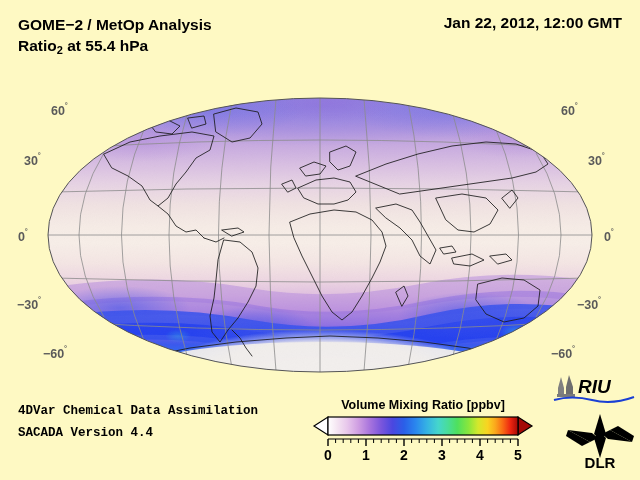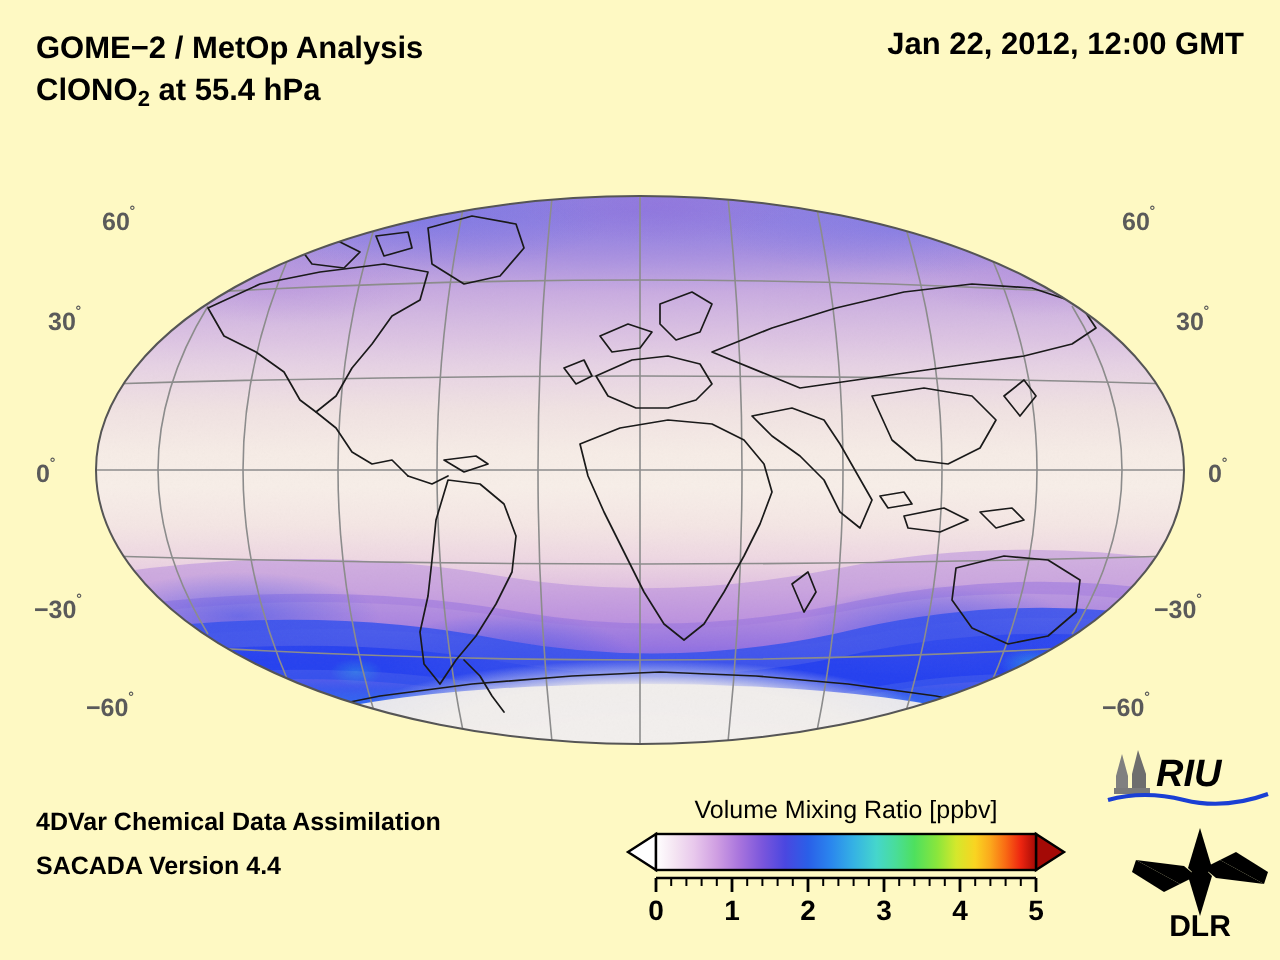--- a/index.html
+++ b/index.html
@@ -71,39 +71,40 @@
   .lat-label .deg {
     font-size: 9px;
     vertical-align: super;
   }
 
   
   #footer-text {
     position: absolute;
     left: 18px;
     top: 400px;
+    font-family: Liberation Mono, monospace;
   }
   .footer-line {
     font-size: 12.5px;
     font-weight: bold;
     color: #000000;
     line-height: 22px;
     white-space: nowrap;
   }
 
   
   #colorbar-block {
     position: absolute;
     left: 312px;
     top: 398px;
     width: 222px;
   }
   #colorbar-title {
     font-size: 12.5px;
-    font-weight: normal;
+    font-weight: bold;
     color: #000000;
     text-align: center;
     white-space: nowrap;
     margin-bottom: 3px;
   }
   #colorbar-svg-wrap {
     position: relative;
     width: 222px;
     height: 48px;
   }
@@ -124,21 +125,21 @@
     height: 60px;
   }
 </style>
 </head>
 <body>
 
 <div id="page">
 
   <div id="title-block">
     <div class="title-line">GOME−2 / MetOp Analysis</div>
-    <div class="title-line"><span>ClONO</span><sub>2</sub><span> at 55.4 hPa</span></div>
+    <div class="title-line"><span>Ratio</span><sub>2</sub><span> at 55.4 hPa</span></div>
   </div>
   <div id="timestamp">Jan 22, 2012, 12:00 GMT</div>
 
   <div id="map-area">
     <svg id="map-svg" width="640" height="300" viewBox="0 0 640 300">
       <defs>
         <clipPath id="globeClip">
           <ellipse cx="320" cy="155" rx="272" ry="137"></ellipse>
         </clipPath>
 

